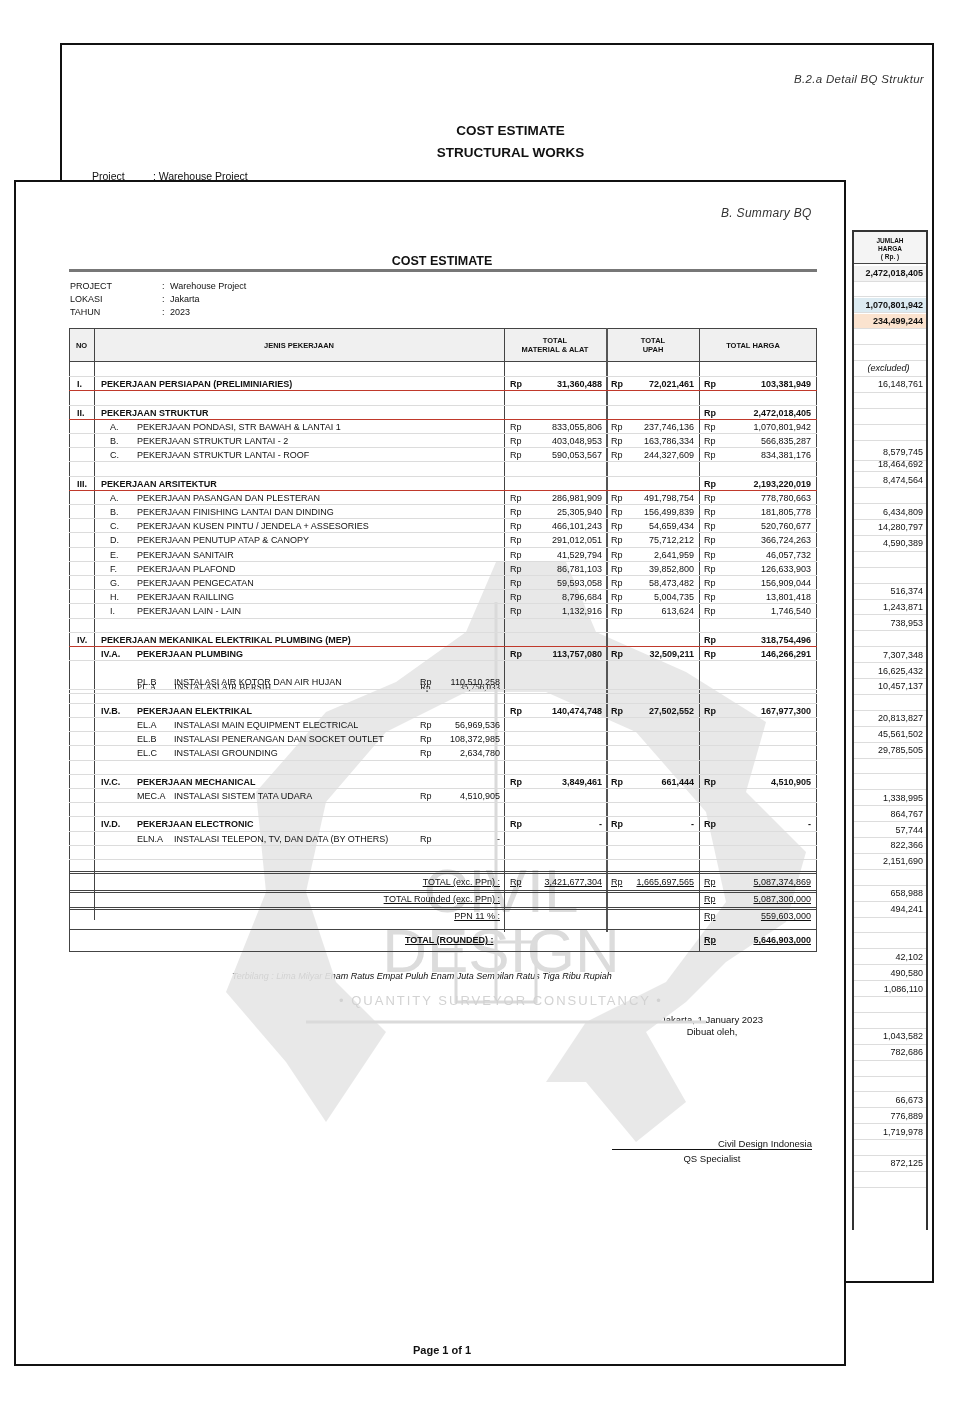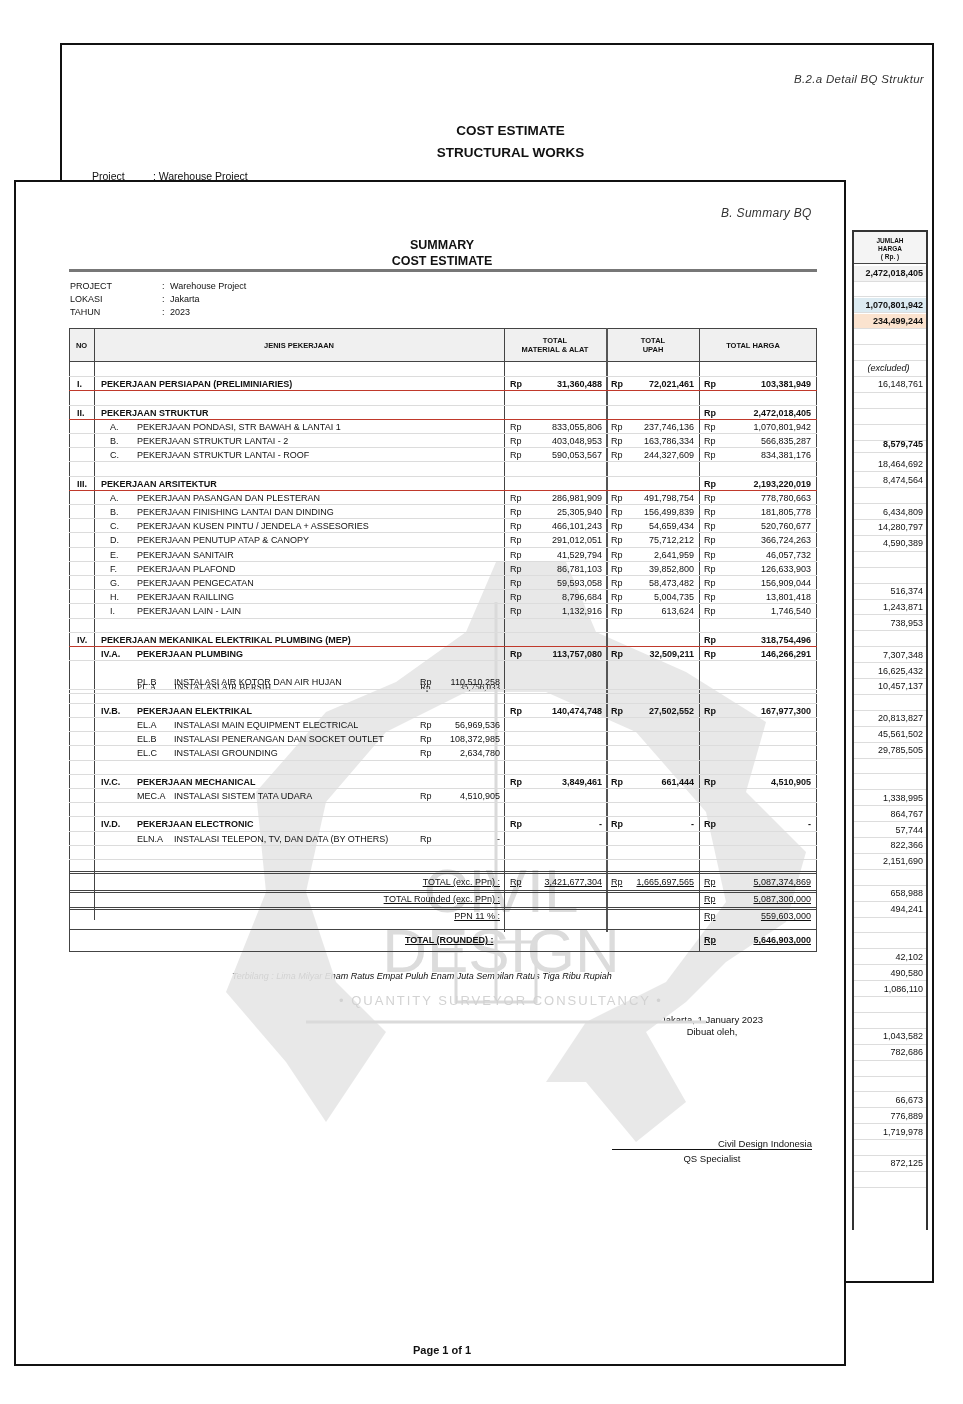--- a/index.html
+++ b/index.html
@@ -84,21 +84,21 @@
       <div class="back-cell " style="top: 51.9px;"></div>
       <div class="back-cell bold blue" style="top: 67.8px;">1,070,801,942</div>
       <div class="back-cell bold peach" style="top: 83.7px;">234,499,244</div>
       <div class="back-cell " style="top: 99.6px;"></div>
       <div class="back-cell " style="top: 115.5px;"></div>
       <div class="back-cell italic" style="top: 131.4px;">(excluded)</div>
       <div class="back-cell " style="top: 147.3px;">16,148,761</div>
       <div class="back-cell " style="top: 163.2px;"></div>
       <div class="back-cell " style="top: 179.1px;"></div>
       <div class="back-cell " style="top: 195px;"></div>
-      <div class="back-cell " style="top: 207px; font-weight: bold;">8,579,745</div>
+      <div class="back-cell " style="top: 215px;">8,579,745</div>
       <div class="back-cell " style="top: 226.8px;">18,464,692</div>
       <div class="back-cell " style="top: 242.7px;">8,474,564</div>
       <div class="back-cell " style="top: 258.6px;"></div>
       <div class="back-cell " style="top: 274.5px;">6,434,809</div>
       <div class="back-cell " style="top: 290.4px;">14,280,797</div>
       <div class="back-cell " style="top: 306.3px;">4,590,389</div>
       <div class="back-cell " style="top: 322.2px;"></div>
       <div class="back-cell " style="top: 338.1px;"></div>
       <div class="back-cell " style="top: 354px;">516,374</div>
       <div class="back-cell " style="top: 369.9px;">1,243,871</div>
@@ -136,21 +136,20 @@
       <div class="back-cell " style="top: 878.7px;">776,889</div>
       <div class="back-cell " style="top: 894.6px;">1,719,978</div>
       <div class="back-cell " style="top: 910.5px;"></div>
       <div class="back-cell " style="top: 926.4px;">872,125</div>
       <div class="back-cell " style="top: 942.3px;"></div>
     </div>
 </div>
 
 <div class="front-page">
   <div class="front-ref">B. Summary BQ</div>
-  <div class="front-title1">SUMMARY</div>
   <div class="front-title2">COST ESTIMATE</div>
   <div class="title-rule"></div>
 
   <div class="meta" style="top:99px">
     <span class="k">PROJECT</span><span class="c">:</span><span>Warehouse Project</span>
   </div>
   <div class="meta" style="top:112px">
     <span class="k">LOKASI</span><span class="c">:</span><span>Jakarta</span>
   </div>
   <div class="meta" style="top:125px">

